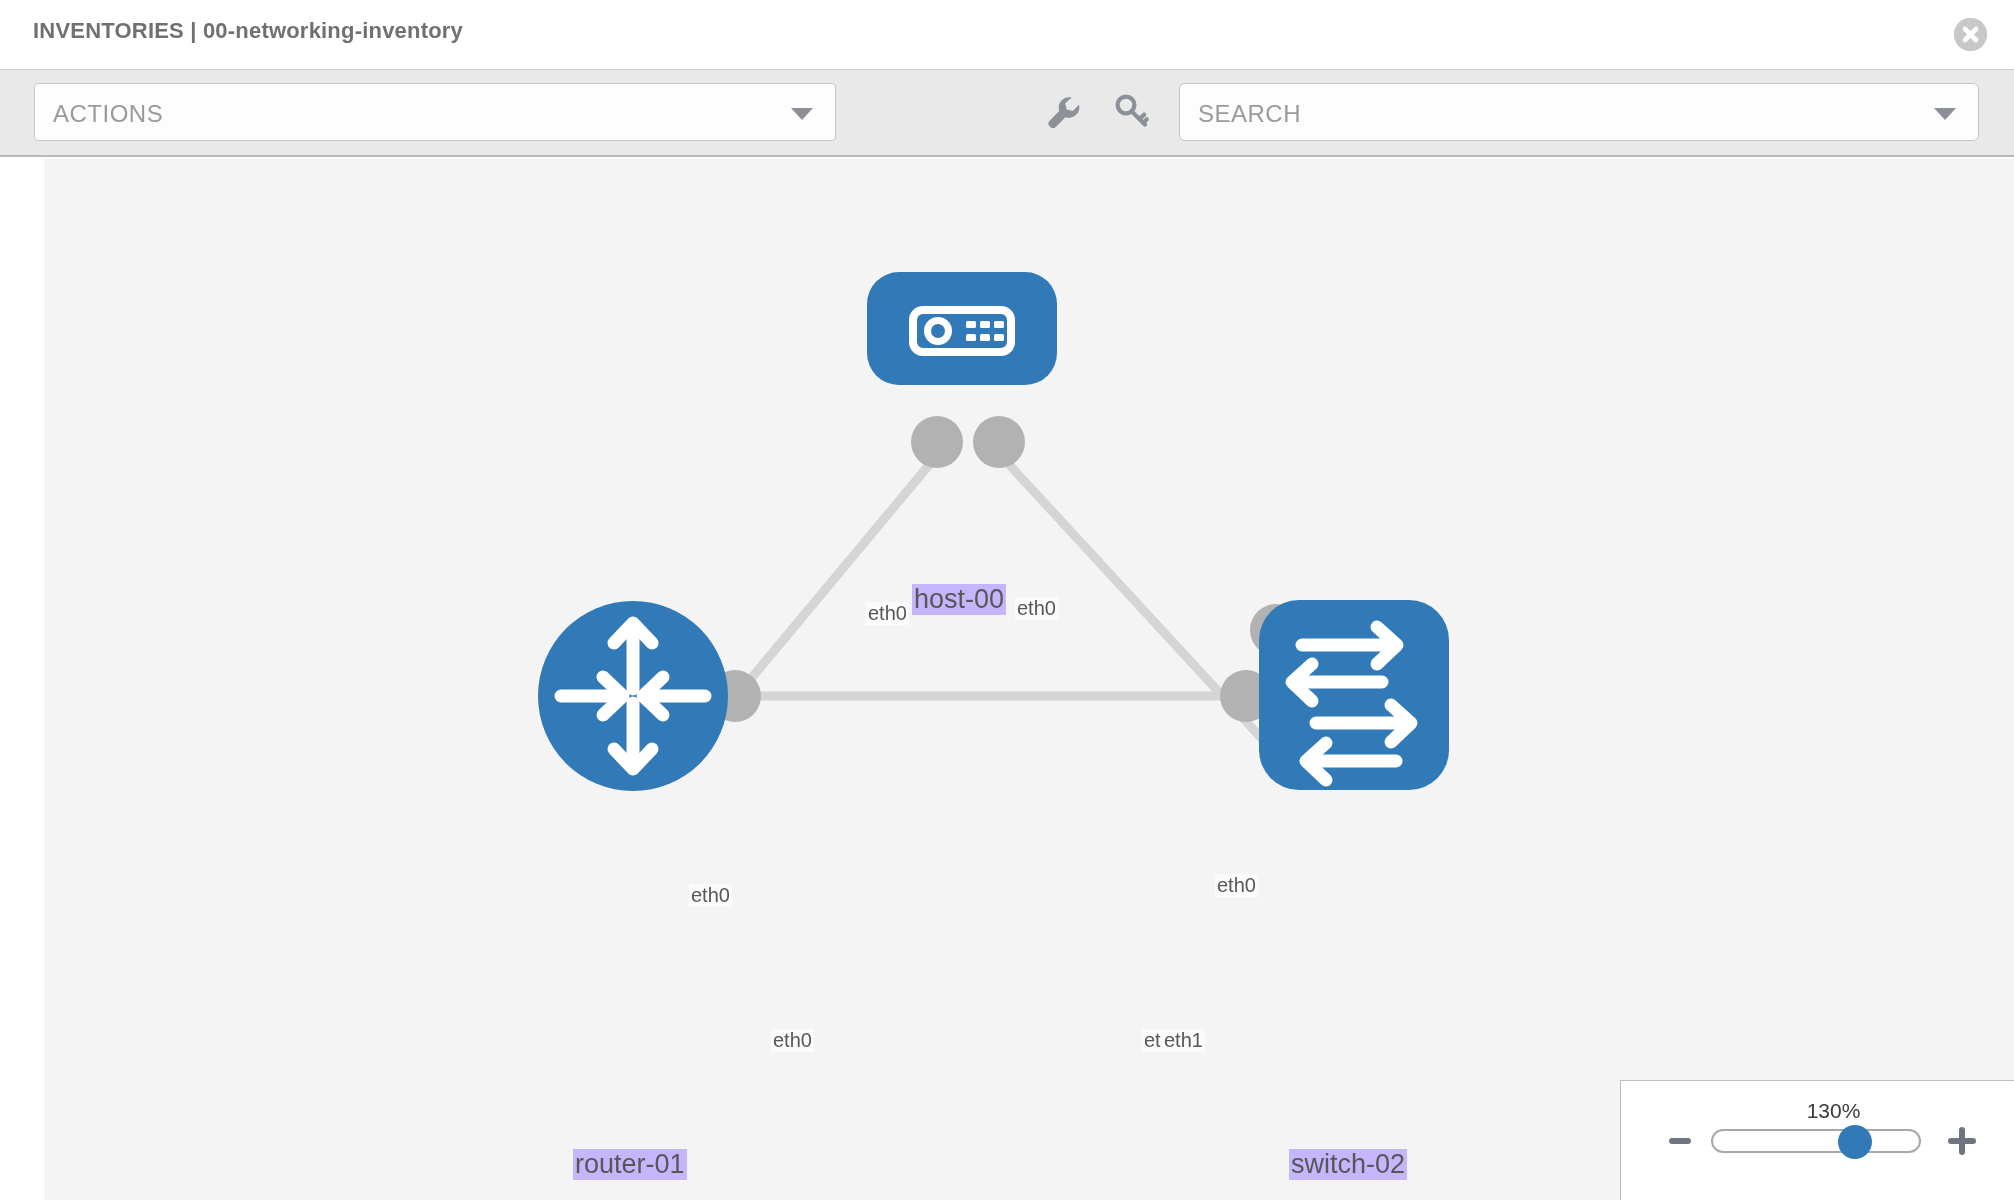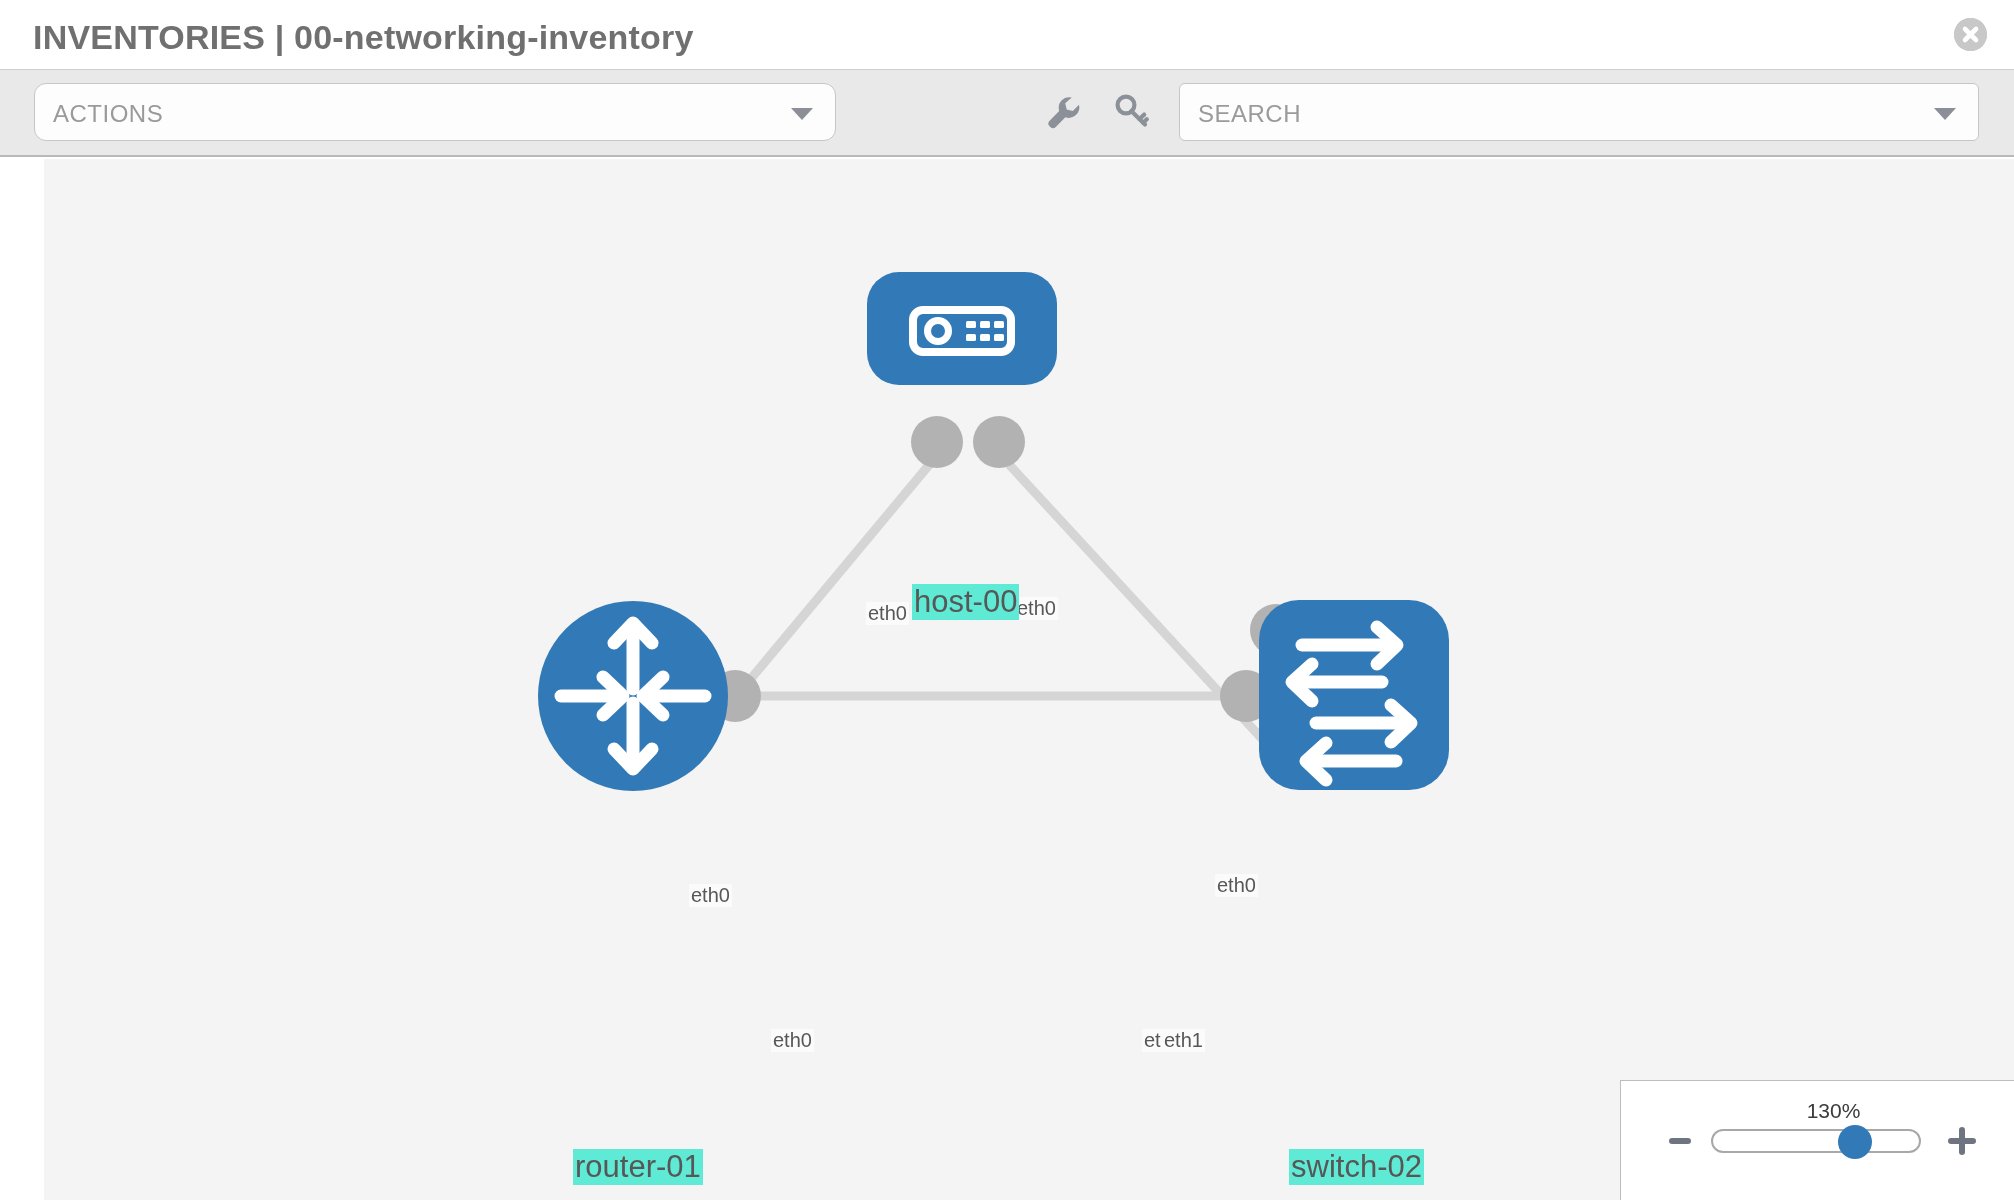--- a/index.html
+++ b/index.html
@@ -12,21 +12,21 @@
   #app { position: relative; width: 2014px; height: 1200px; }
 
   
   .header {
     position: absolute; left: 0; top: 0;
     width: 2014px; height: 69px;
     background: #ffffff;
   }
   .header-title {
     position: absolute; left: 33px; top: 18px;
-    font-size: 34px; font-weight: bold;
+    font-size: 22px; font-weight: bold;
     color: #707070;
     letter-spacing: 0.2px;
     white-space: nowrap;
   }
   .close-button {
     position: absolute; right: 27px; top: 18px;
     width: 33px; height: 33px;
     border-radius: 50%;
     background: #c8c8c8;
     cursor: pointer;
@@ -39,21 +39,21 @@
     width: 2014px; height: 88px;
     background: #e9e9e9;
     border-top: 1px solid #cfcfcf;
     border-bottom: 2px solid #b9b9b9;
   }
   .actions-select {
     position: absolute; left: 34px; top: 13px;
     width: 802px; height: 58px;
     background: #fdfdfd;
     border: 1px solid #c6c6c6;
-    border-radius: 12px;
+    border-radius: 4px;
   }
   .actions-select-label {
     position: absolute; left: 18px; top: 16px;
     font-size: 24px; color: #9a9a9a;
     letter-spacing: 0.5px;
   }
   .caret {
     position: absolute; right: 22px; top: 24px;
     width: 0; height: 0;
     border-left: 11px solid transparent;
@@ -91,23 +91,23 @@
     margin-left: 44px;
   }
   .topology-svg {
     position: absolute; left: 0; top: 0;
     width: 2014px; height: 1041px;
   }
 
   
   .node-label {
     position: absolute;
-    font-size: 31px;
+    font-size: 27px;
     color: #575757;
-    background: #5eead4;
+    background: #c4b5fd;
     white-space: nowrap;
     padding: 0 2px;
     text-align: center;
   }
   .iface-label {
     position: absolute;
     font-size: 20px;
     color: #575757;
     background: #fbfbfb;
     white-space: nowrap;

